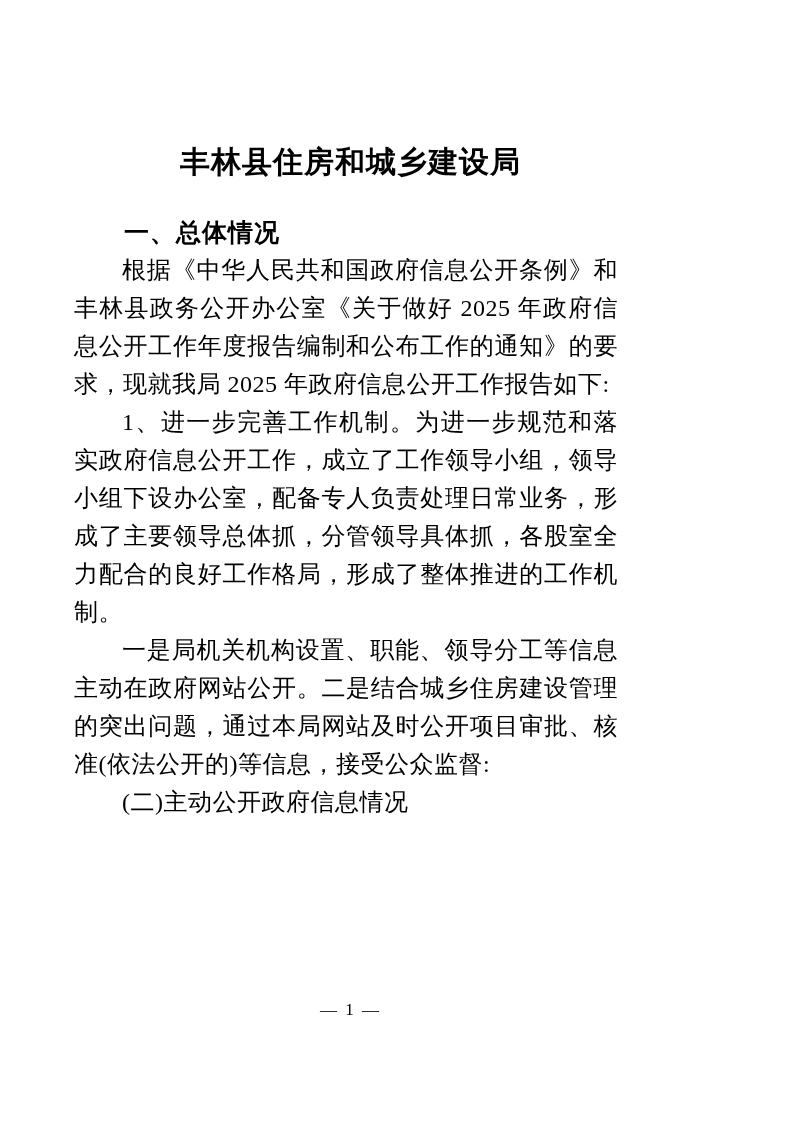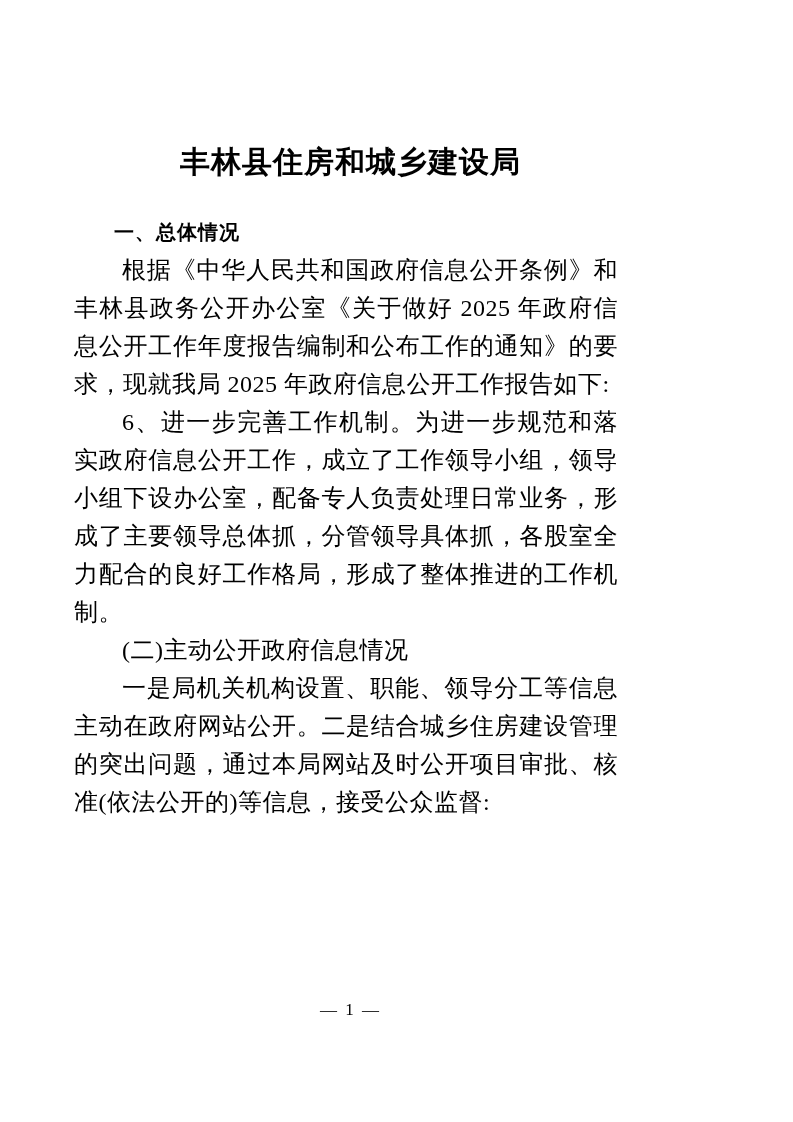--- a/index.html
+++ b/index.html
@@ -26,21 +26,21 @@
     letter-spacing: 1px;
     font-family: "Liberation Serif", "DejaVu Serif", serif;
   }
   .content {
     margin: 0 83px 0 74px;
   }
   .section-heading {
     margin-top: 29px;
     font-family: "Liberation Sans", "DejaVu Sans", sans-serif;
     font-weight: 700;
-    font-size: 20px;
+    font-size: 25px;
     line-height: 38px;
     text-indent: 2em;
     letter-spacing: 1px;
   }
   .body-text p {
     margin: 0;
     font-size: 24px;
     line-height: 38px;
     text-indent: 2em;
     text-align: justify;
@@ -66,21 +66,21 @@
 
   <div class="title-block">
     <div>丰林县住房和城乡建设局</div>
   </div>
 
   <div class="content">
     <div class="section-heading">一、总体情况</div>
 
     <div class="body-text">
       <p>根据《中华人民共和国政府信息公开条例》和丰林县政务公开办公室《关于做好 2025 年政府信息公开工作年度报告编制和公布工作的通知》的要求，现就我局 2025 年政府信息公开工作报告如下:</p>
-      <p>6、进一步完善工作机制。为进一步规范和落实政府信息公开工作，成立了工作领导小组，领导小组下设办公室，配备专人负责处理日常业务，形成了主要领导总体抓，分管领导具体抓，各股室全力配合的良好工作格局，形成了整体推进的工作机制。</p>
+      <p>1、进一步完善工作机制。为进一步规范和落实政府信息公开工作，成立了工作领导小组，领导小组下设办公室，配备专人负责处理日常业务，形成了主要领导总体抓，分管领导具体抓，各股室全力配合的良好工作格局，形成了整体推进的工作机制。</p>
+      <p>一是局机关机构设置、职能、领导分工等信息主动在政府网站公开。二是结合城乡住房建设管理的突出问题，通过本局网站及时公开项目审批、核准(依法公开的)等信息，接受公众监督:</p>
       <p>(二)主动公开政府信息情况</p>
-      <p>一是局机关机构设置、职能、领导分工等信息主动在政府网站公开。二是结合城乡住房建设管理的突出问题，通过本局网站及时公开项目审批、核准(依法公开的)等信息，接受公众监督:</p>
     </div>
   </div>
 
   <div class="page-footer">— 1 —</div>
 
 </div>
 
 </body></html>

